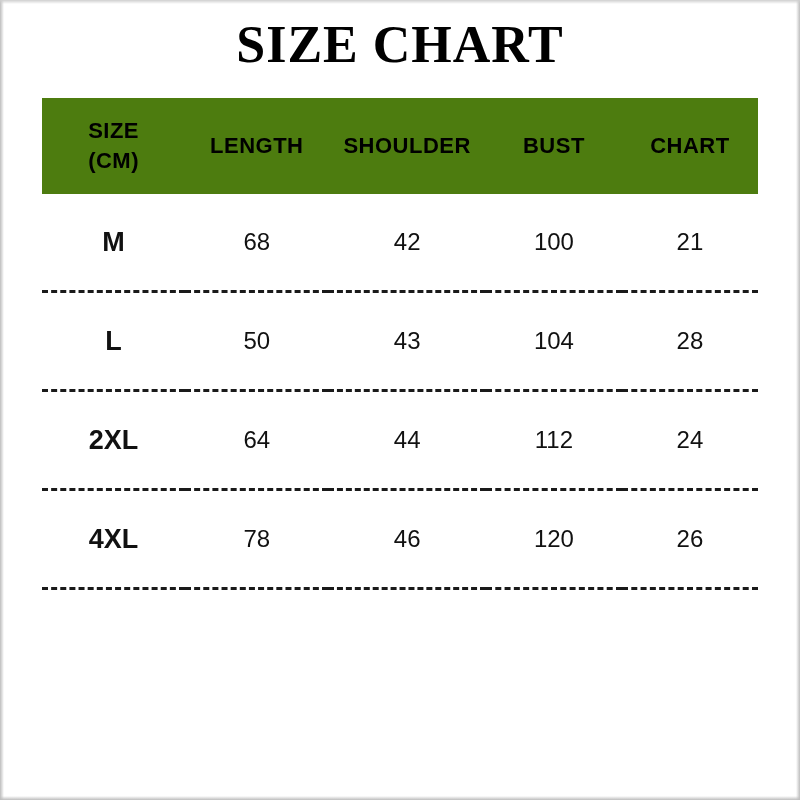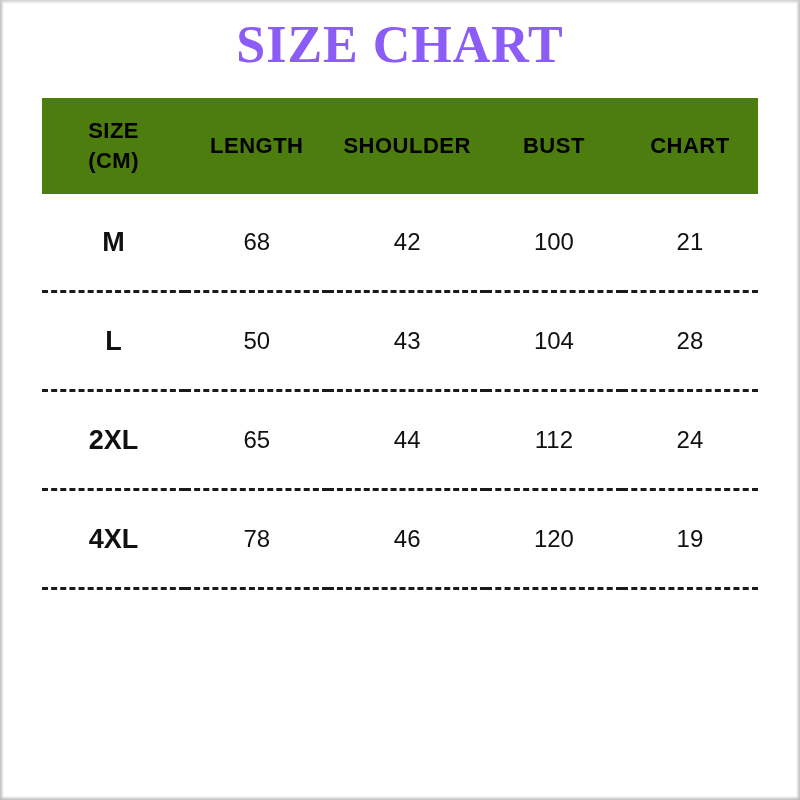--- a/index.html
+++ b/index.html
@@ -38,21 +38,21 @@
   .title {
     position: absolute;
     top: 14px;
     left: 0;
     width: 800px;
     text-align: center;
     font-family: "Liberation Serif", serif;
     font-weight: bold;
     font-size: 52px;
     letter-spacing: 1px;
-    color: #8b5cf6;
+    color: #000000;
     line-height: 62px;
   }
 
   .table-wrap {
     position: absolute;
     top: 98px;
     left: 42px;
     width: 716px;
   }
 
@@ -154,29 +154,29 @@
         </tr>
         <tr>
           <td class="size-label">L</td>
           <td>50</td>
           <td>43</td>
           <td>104</td>
           <td>28</td>
         </tr>
         <tr>
           <td class="size-label">2XL</td>
-          <td>65</td>
+          <td>64</td>
           <td>44</td>
           <td>112</td>
           <td>24</td>
         </tr>
         <tr>
           <td class="size-label">4XL</td>
           <td>78</td>
           <td>46</td>
           <td>120</td>
-          <td>19</td>
+          <td>26</td>
         </tr>
       </tbody>
     </table>
   </div>
 
 </div>
 
 </body></html>

